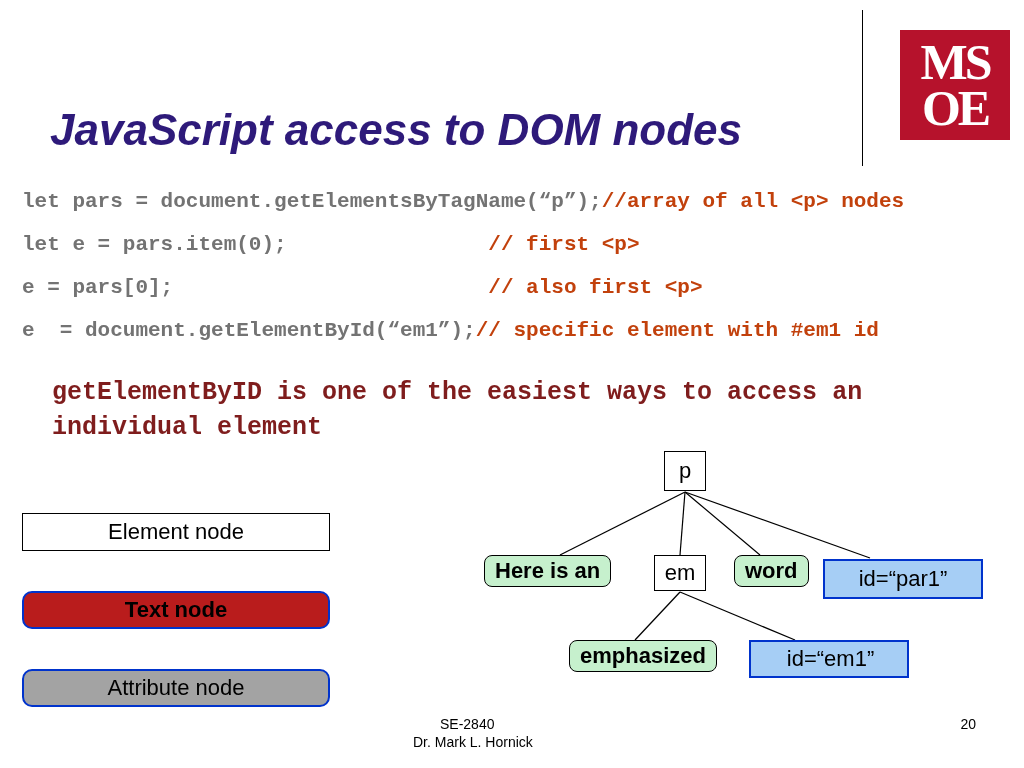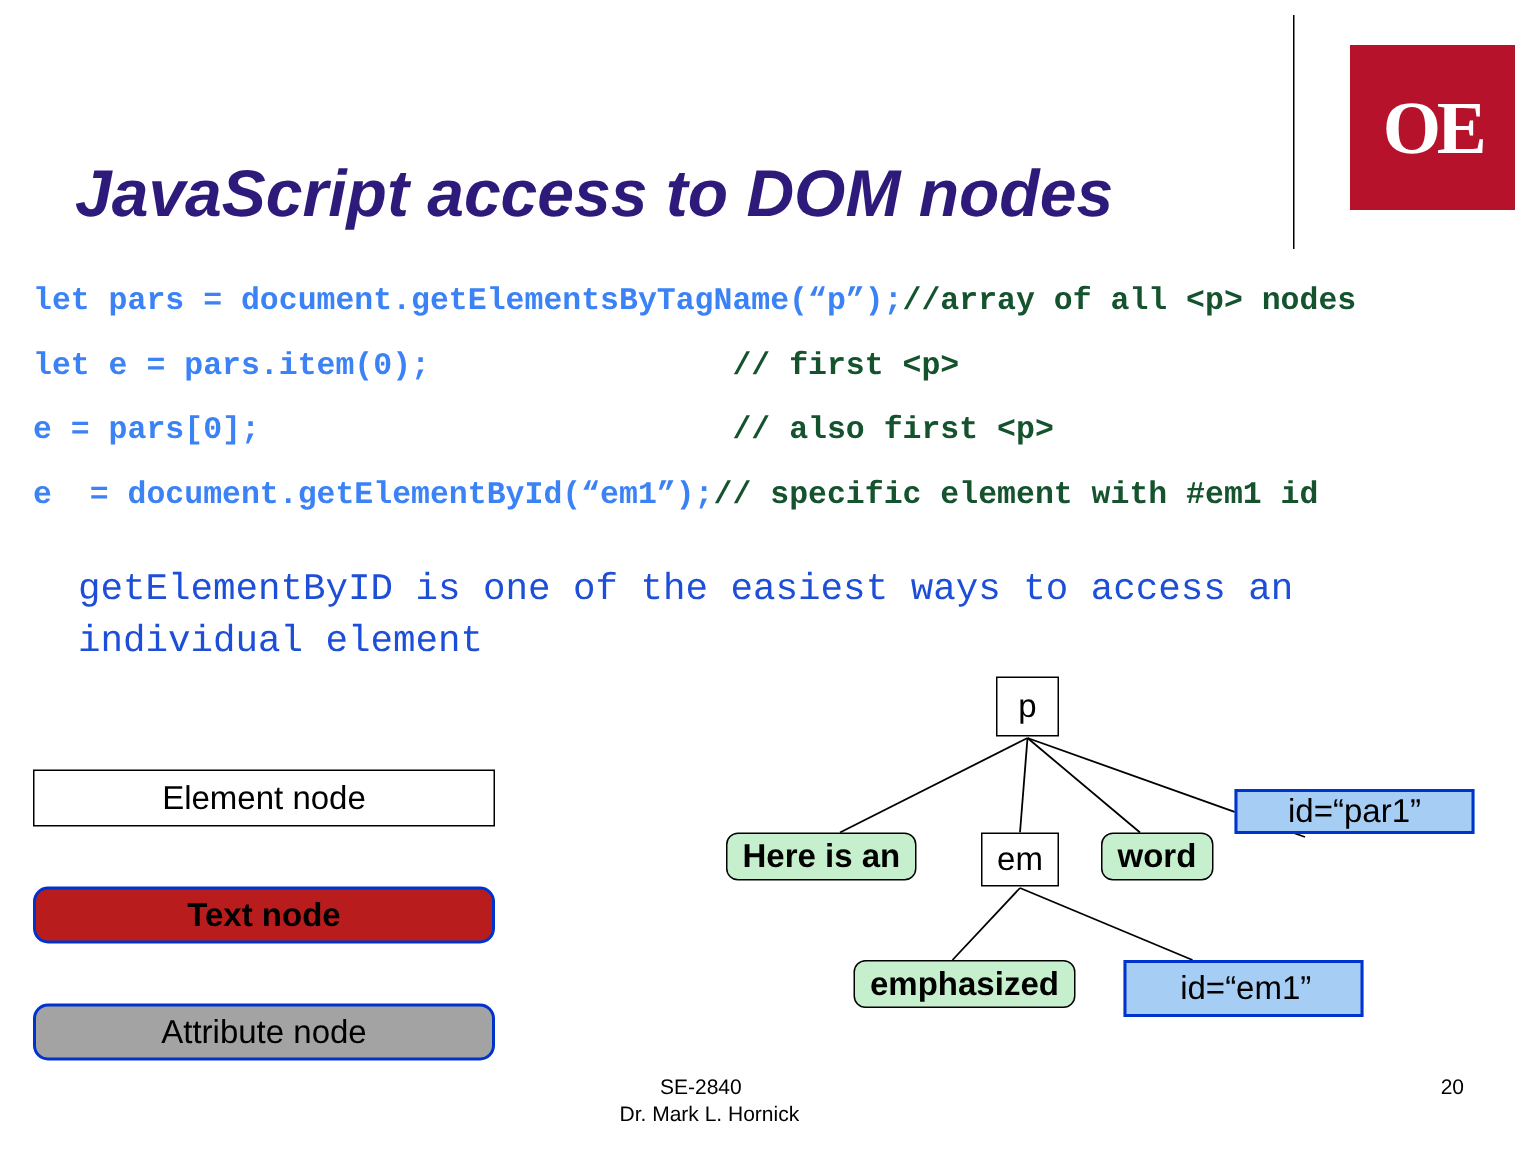--- a/index.html
+++ b/index.html
@@ -45,29 +45,29 @@
   }
   .code-block {
     position: absolute;
     left: 22px; top: 180px;
     font-family: "Courier New", monospace;
     font-size: 21px;
     font-weight: bold;
     line-height: 2.05;
     white-space: pre;
   }
-  .blue { color: #3b82f6; }
-  .green { color: #14532d; }
+  .blue { color: #737373; }
+  .green { color: #c2410c; }
   .note {
     position: absolute;
     left: 52px; top: 375px;
     font-family: "Courier New", monospace;
     font-size: 25px;
-    font-weight: normal;
-    color: #1d4ed8;
+    font-weight: bold;
+    color: #7f1d1d;
     line-height: 1.4;
     width: 820px;
   }
   .legend-box, .tree-node {
     position: absolute;
     display: flex;
     align-items: center;
     justify-content: center;
     font-size: 22px;
   }
@@ -89,21 +89,21 @@
 
   #legend-element { left: 22px; top: 513px; background:#fff; border-radius:0; }
   #legend-text    { left: 22px; top: 591px; background:#b91c1c; border: 2px solid #0033cc; }
   #legend-attr    { left: 22px; top: 669px; background:#a3a3a3; border: 2px solid #0033cc; }
 
   
   #node-p       { left: 664px; top: 451px; width: 42px; height: 40px; }
   #node-here    { left: 484px; top: 555px; }
   #node-em      { left: 654px; top: 555px; width: 52px; height: 36px;}
   #node-word    { left: 734px; top: 555px; }
-  #node-idpar1  { left: 823px; top: 526px; width: 160px; height: 30px;}
+  #node-idpar1  { left: 823px; top: 559px; width: 160px; height: 40px;}
   #node-emph    { left: 569px; top: 640px; }
   #node-idem1   { left: 749px; top: 640px; width: 160px; height: 38px; padding-left: 13px;}
 
   svg.tree-lines {
     position: absolute;
     left: 0; top: 0;
     width: 1024px; height: 768px;
     pointer-events: none;
   }
   .footer-course {
@@ -121,20 +121,21 @@
     right: 48px; top: 716px;
     font-size: 14px;
   }
 </style>
 </head>
 <body>
 
 <div class="divider-line"></div>
 
 <div class="logo">
+  <span class="underlined">MS</span>
   <span>OE</span>
 </div>
 
 <h1 class="title">JavaScript access to DOM nodes</h1>
 
 <div class="code-block"><span class="blue">let pars = document.getElementsByTagName(“p”);</span><span class="green">//array of all &lt;p&gt; nodes</span>
 <span class="blue">let e = pars.item(0);</span><span class="green">                // first &lt;p&gt;</span>
 <span class="blue">e = pars[0];</span><span class="green">                         // also first &lt;p&gt;</span>
 <span class="blue">e  = document.getElementById(“em1”);</span><span class="green">// specific element with #em1 id</span></div>
 

